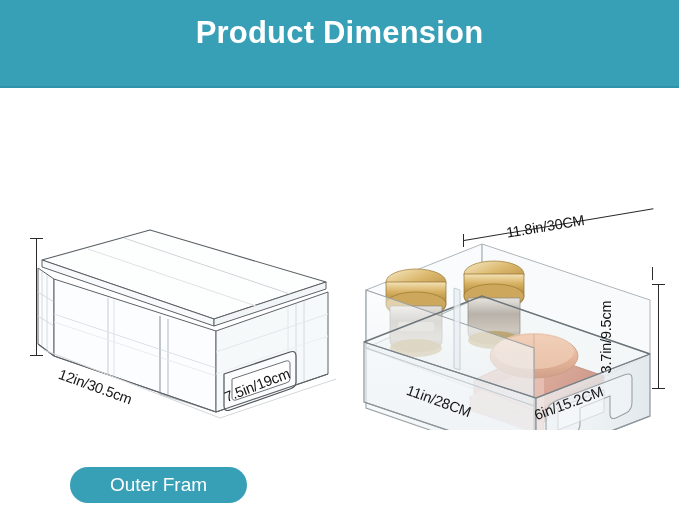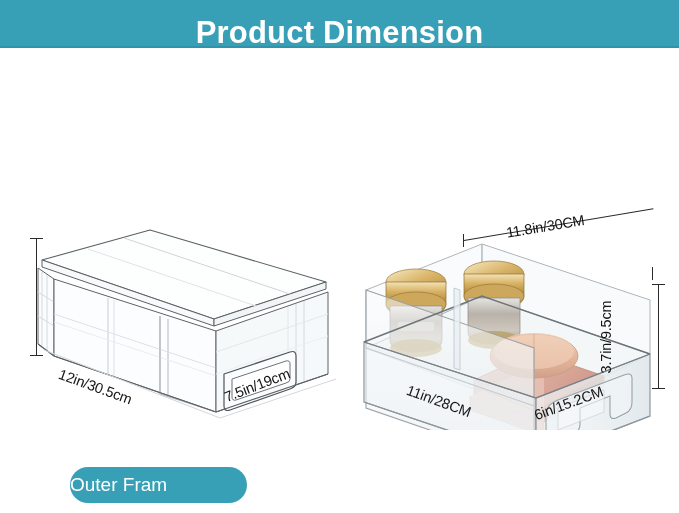--- a/index.html
+++ b/index.html
@@ -16,21 +16,21 @@
     height: 513px;
     background: #ffffff;
     overflow: hidden;
   }
 
   
   #header-banner {
     position: absolute;
     left: 0; top: 0;
     width: 679px;
-    height: 48px;
+    height: 88px;
     background: #37a0b7;
     border-bottom: 2px solid #2f93aa;
     box-sizing: border-box;
   }
   #header-title {
     position: absolute;
     left: 0; top: 0;
     width: 679px;
     height: 66px;
     line-height: 66px;
@@ -127,20 +127,21 @@
 
   
   .pill {
     position: absolute;
     height: 36px;
     border-radius: 18px;
     background: #37a0b7;
     color: #ffffff;
     font-size: 19px;
     line-height: 36px;
+    text-align: center;
     white-space: nowrap;
   }
   #pill-outer-frame { left: 70px; top: 467px; width: 177px; }
   #pill-inner-drawer { left: 416px; top: 467px; width: 190px; }
 </style>
 </head>
 <body>
 
 <div id="page">
 

